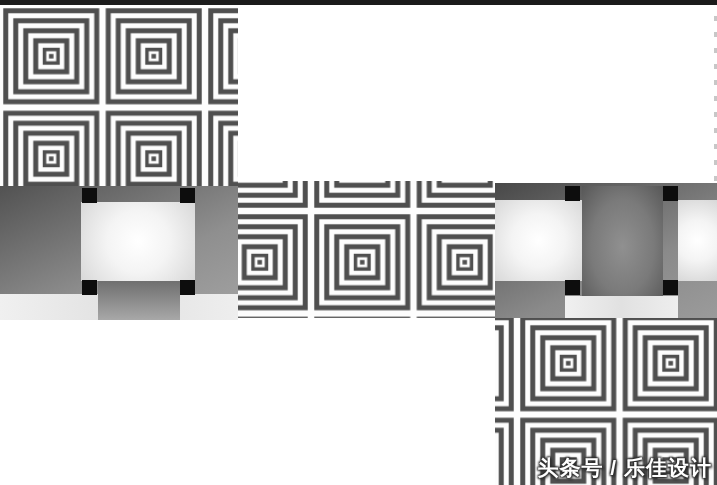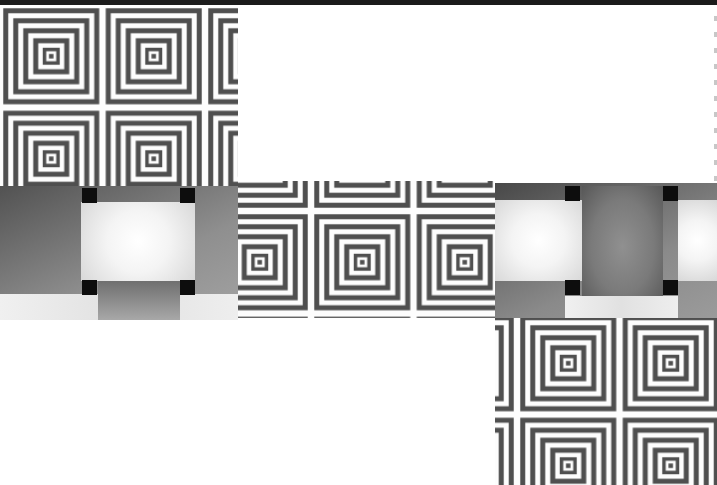--- a/index.html
+++ b/index.html
@@ -91,14 +91,15 @@
     <div class="strip wr-strip"></div>
     <div class="wr-column"></div>
     <div class="blacksq wr-sq-tl"></div>
     <div class="blacksq wr-sq-tr"></div>
     <div class="blacksq wr-sq-bl"></div>
     <div class="blacksq wr-sq-br"></div>
   </div>
 
   <div class="top-bar"></div>
 
+  <div class="watermark">头条号 / 乐佳设计</div>
 
 </div>
 
 </body></html>

